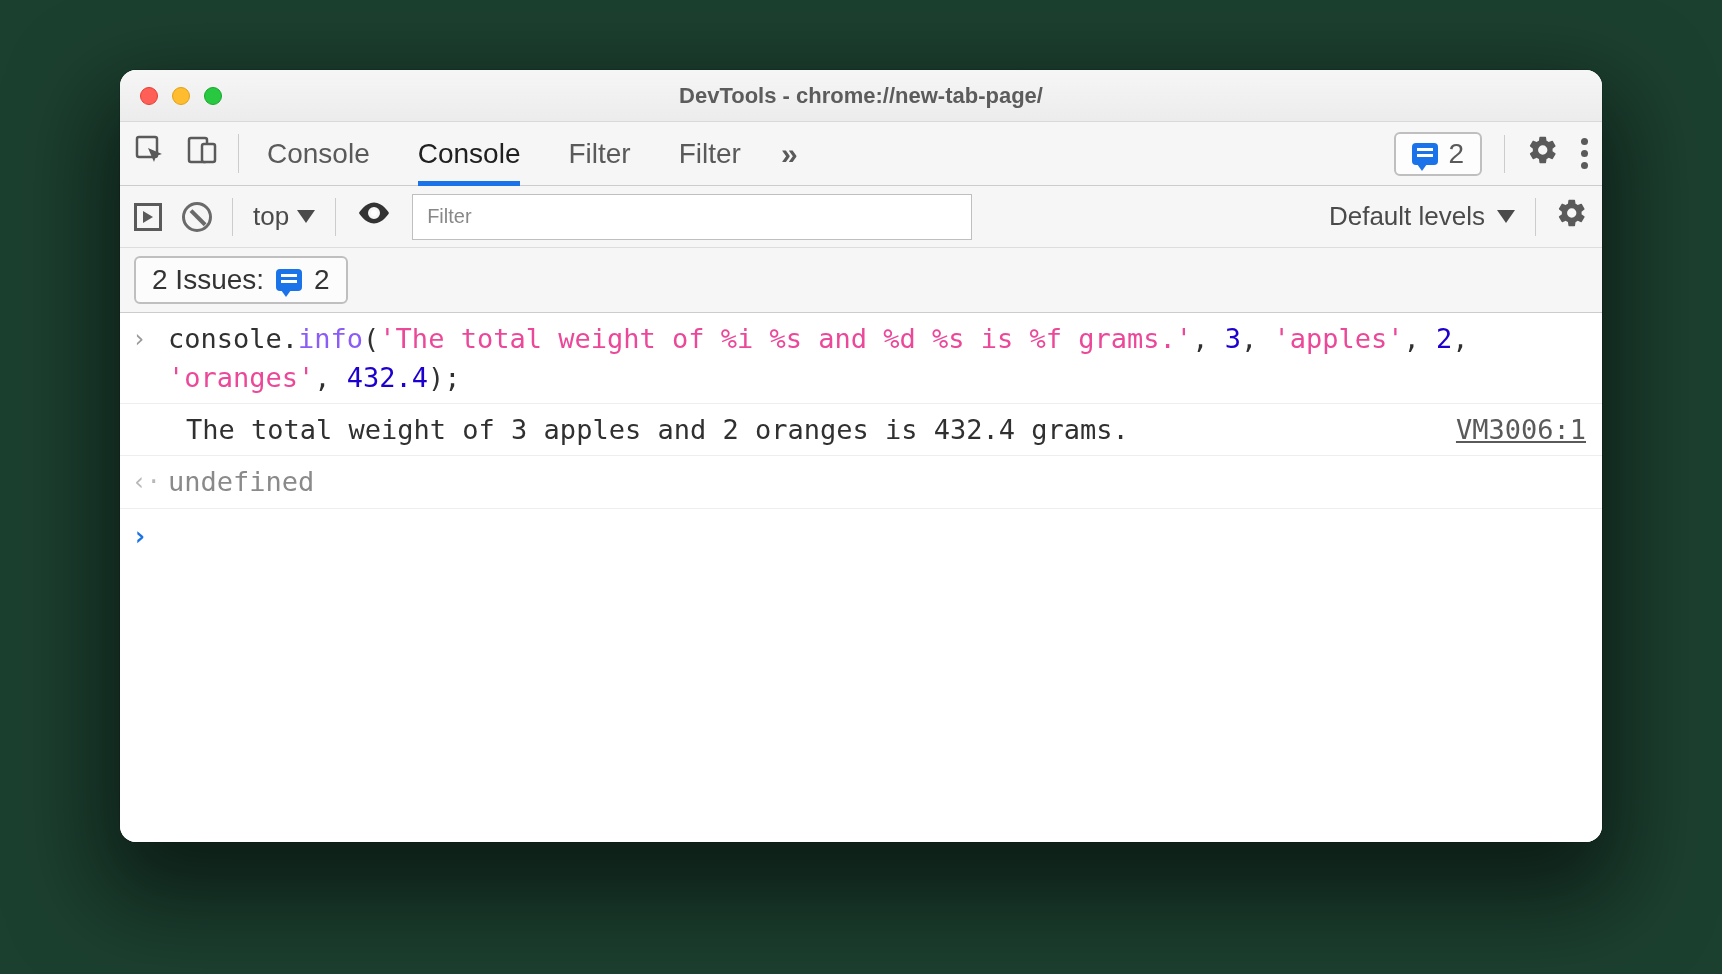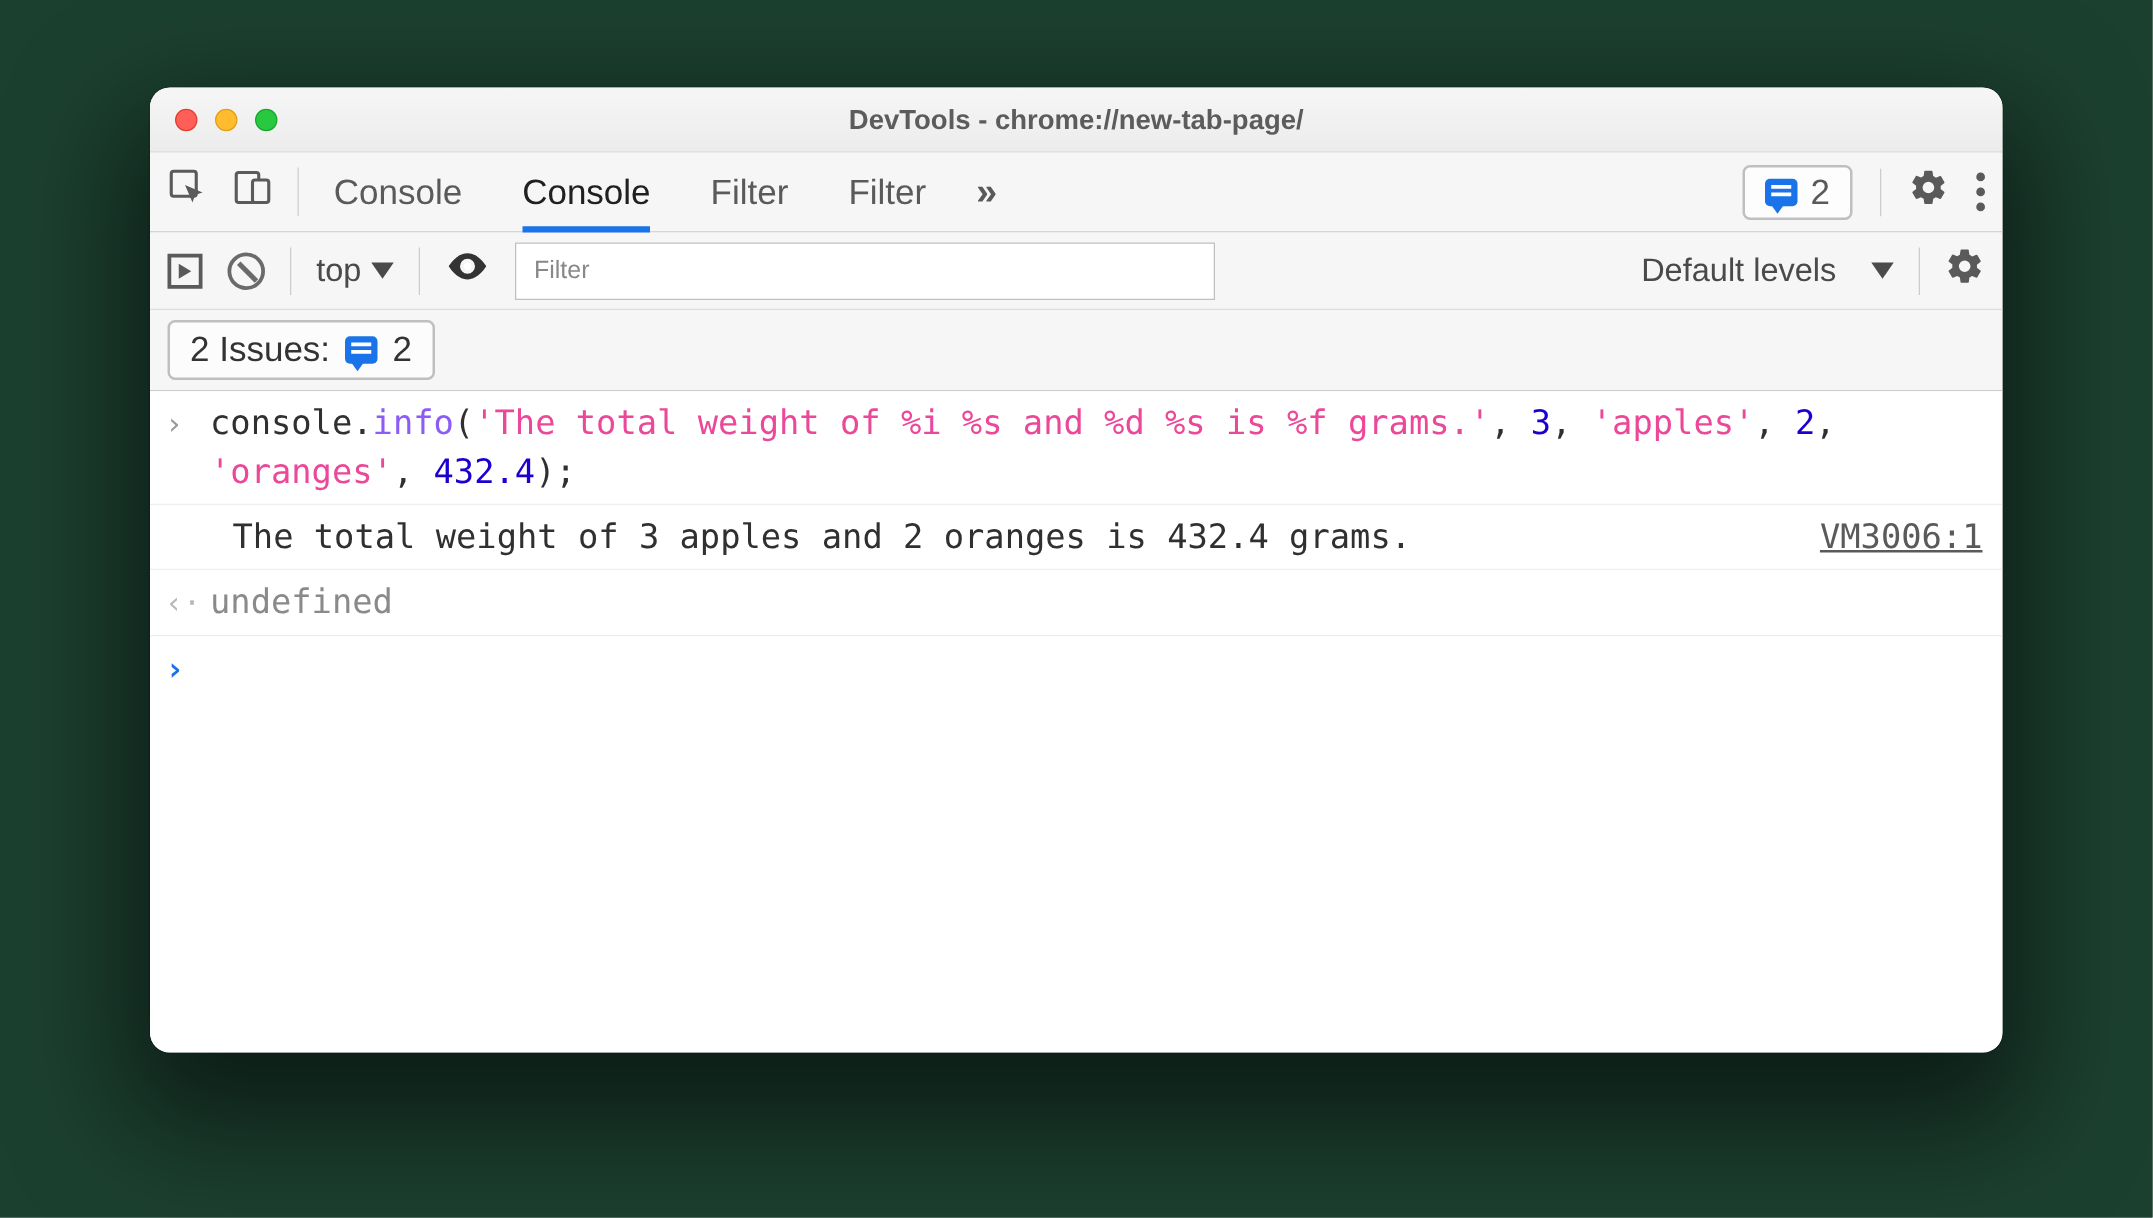--- a/index.html
+++ b/index.html
@@ -87,21 +87,21 @@
   .no-sign::after{content:"";position:absolute;left:2px;right:2px;top:50%;height:3.5px;background:#6a6a6a;transform:rotate(45deg) translateY(-50%);transform-origin:center;}
   .context-sel { display:flex; align-items:center; gap:8px; }
   .tri-down { width:0;height:0;border-left:9px solid transparent;border-right:9px solid transparent;border-top:13px solid #4a4a4a;}
   .eye-icon svg { width:36px; height:36px; fill:#333; }
   .filter-input {
     flex:0 0 560px; height:46px;
     border:1px solid #bfbfbf; background:#fff;
     font-size:20px; padding:0 14px; color:#333;
   }
   .filter-input::placeholder { color:#888; }
-  .levels-sel { display:flex; align-items:center; gap:28px; margin-left:auto; }
+  .levels-sel { display:flex; align-items:center; gap:12px; margin-left:auto; }
 
   
   .issues-row {
     background:#f6f6f6;
     border-bottom:1px solid #ccc;
     padding:8px 14px;
   }
   .issues-chip {
     display:inline-flex; align-items:center; gap:12px;
     border:2px solid #bfbfbf; border-radius:6px;

